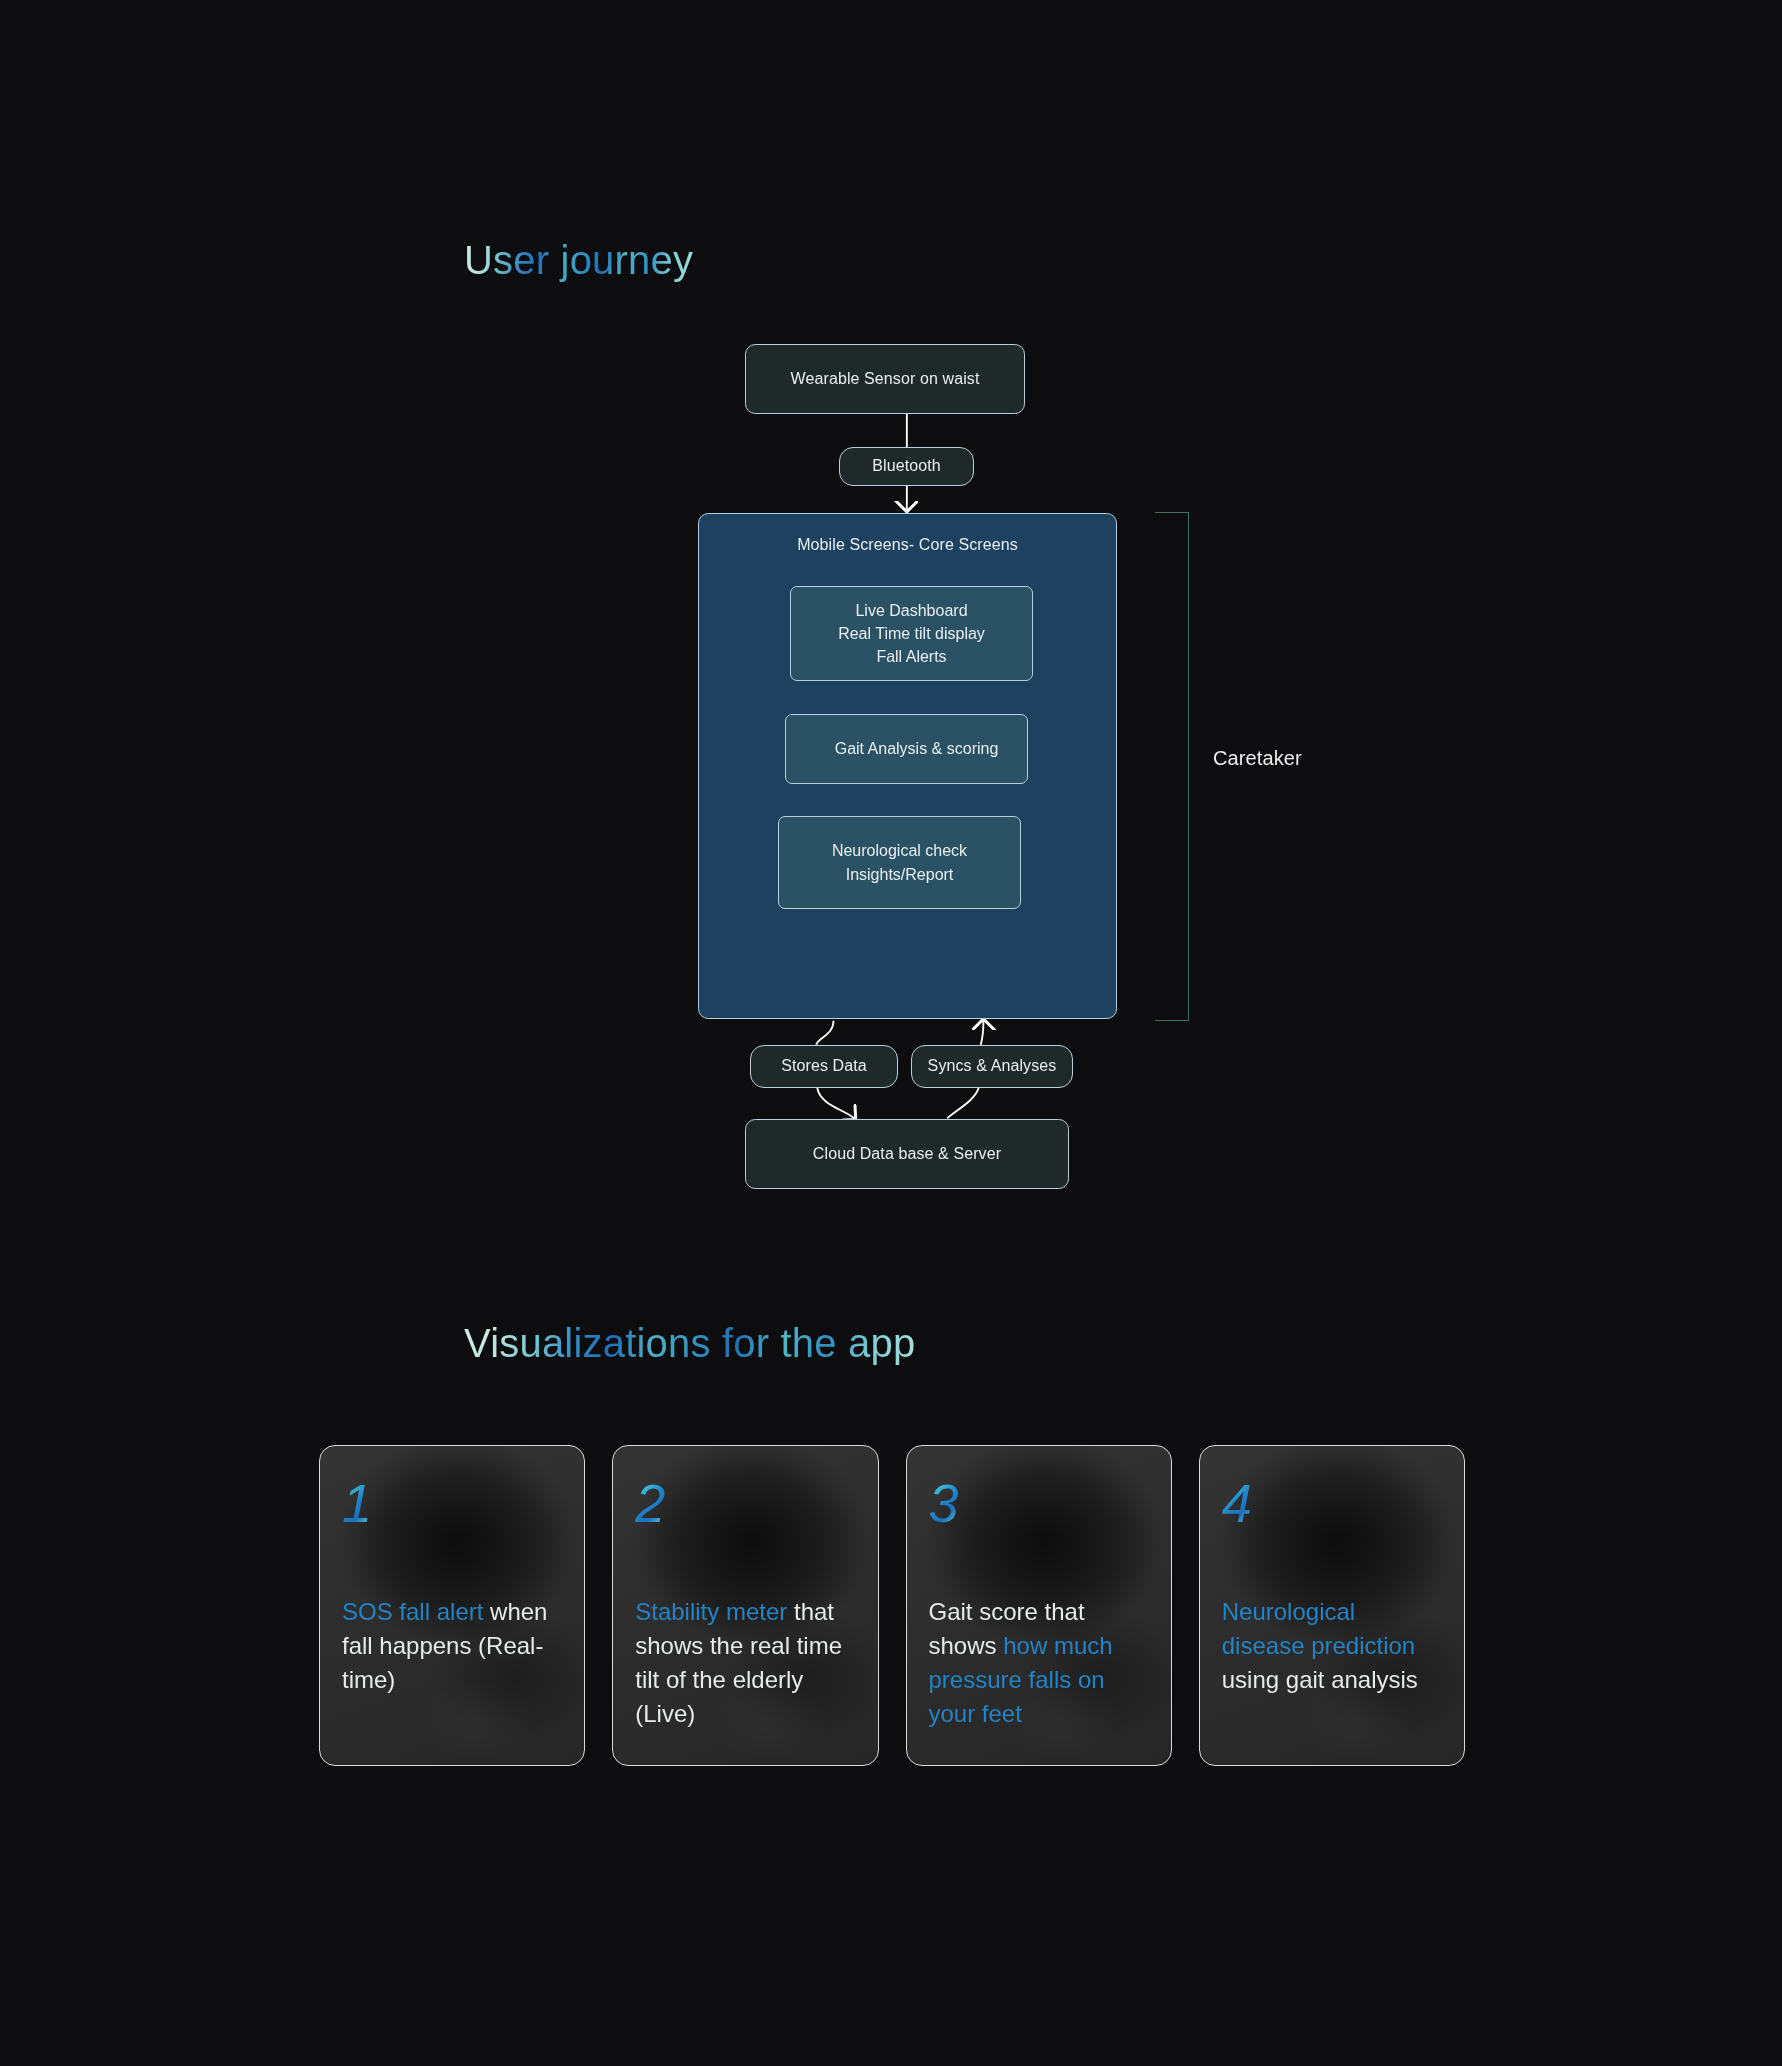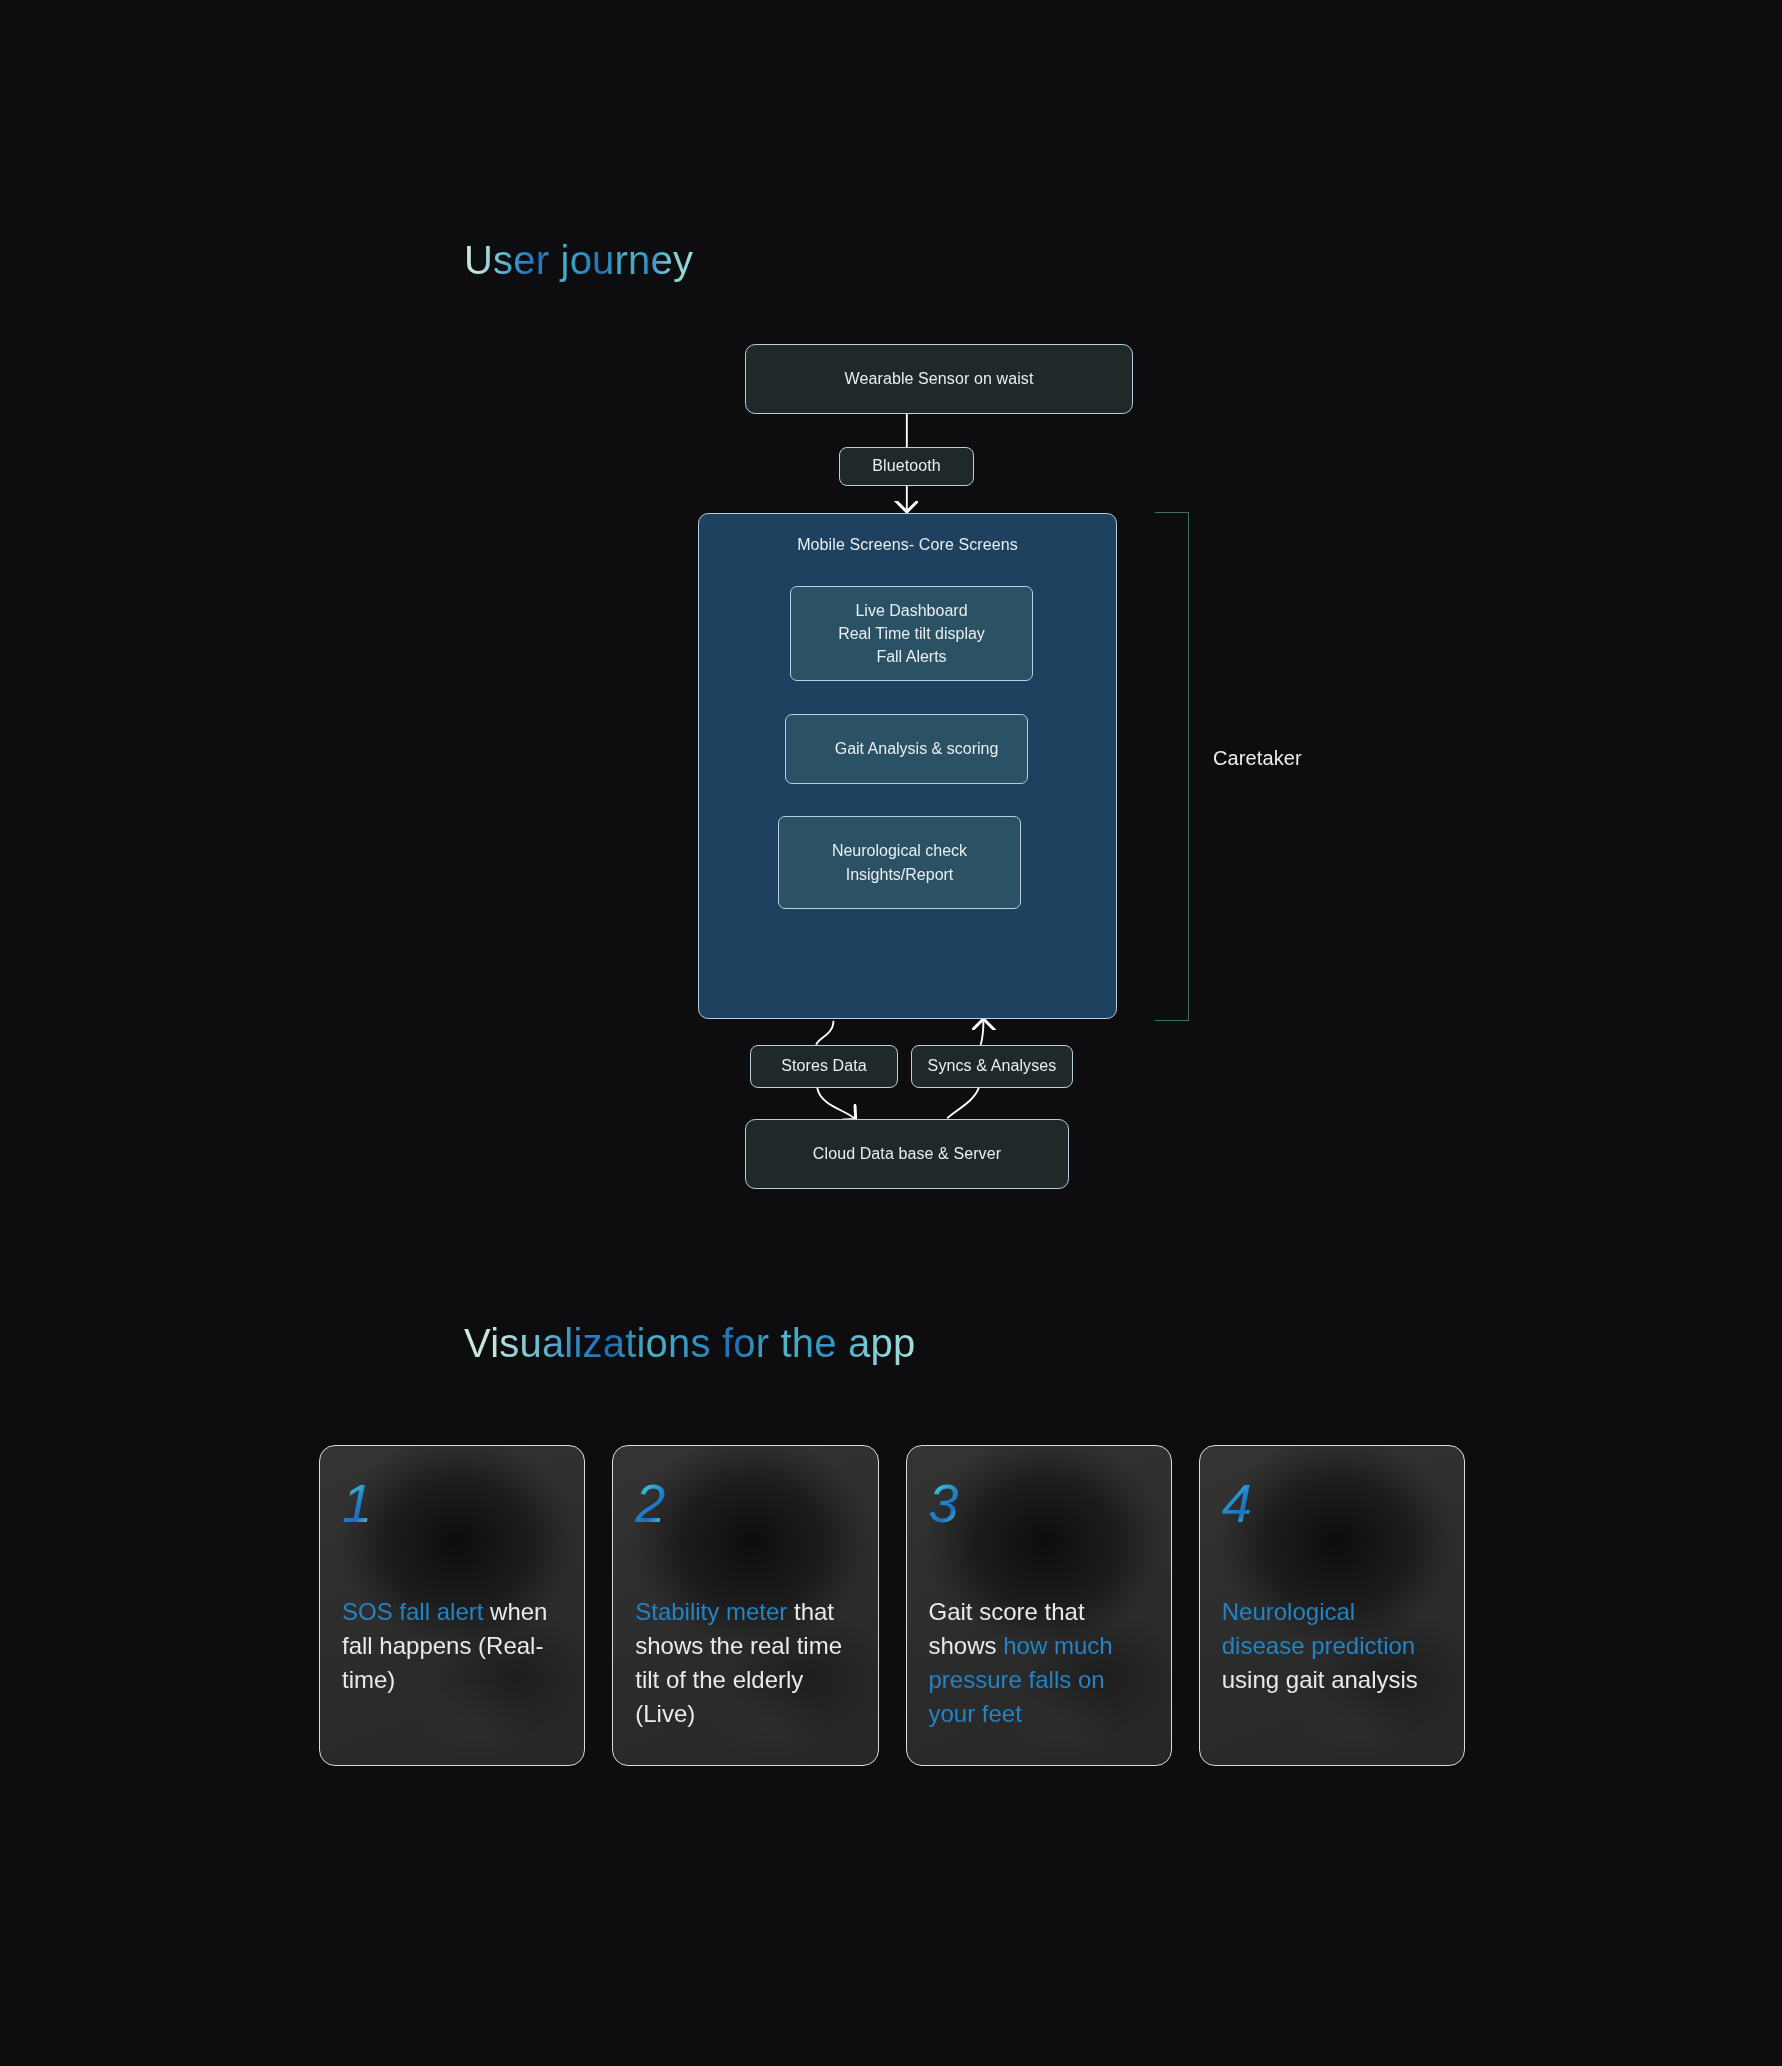--- a/index.html
+++ b/index.html
@@ -57,23 +57,23 @@
     border-radius: 10.2px;
     display: flex;
     align-items: center;
     justify-content: center;
     text-align: center;
     font-size: 16px;
     line-height: 1.38;
     color: #e9eef0;
     letter-spacing: 0.1px;
   }
-  .node.pill { border-radius: 8px; }
-
-  #node-wearable { left: 745px; top: 344px; width: 388px; height: 70px; }
+  .node.pill { border-radius: 14px; }
+
+  #node-wearable { left: 745px; top: 344px; width: 280px; height: 70px; }
   #node-bluetooth { left: 839px; top: 447px; width: 135px; height: 39px; }
   #node-stores { left: 750px; top: 1045px; width: 148px; height: 43px; }
   #node-syncs { left: 911px; top: 1045px; width: 162px; height: 43px; }
   #node-cloud { left: 745px; top: 1119px; width: 324px; height: 70px; }
 
   
   #panel-mobile {
     position: absolute;
     left: 698px; top: 513px;
     width: 419px; height: 506px;

